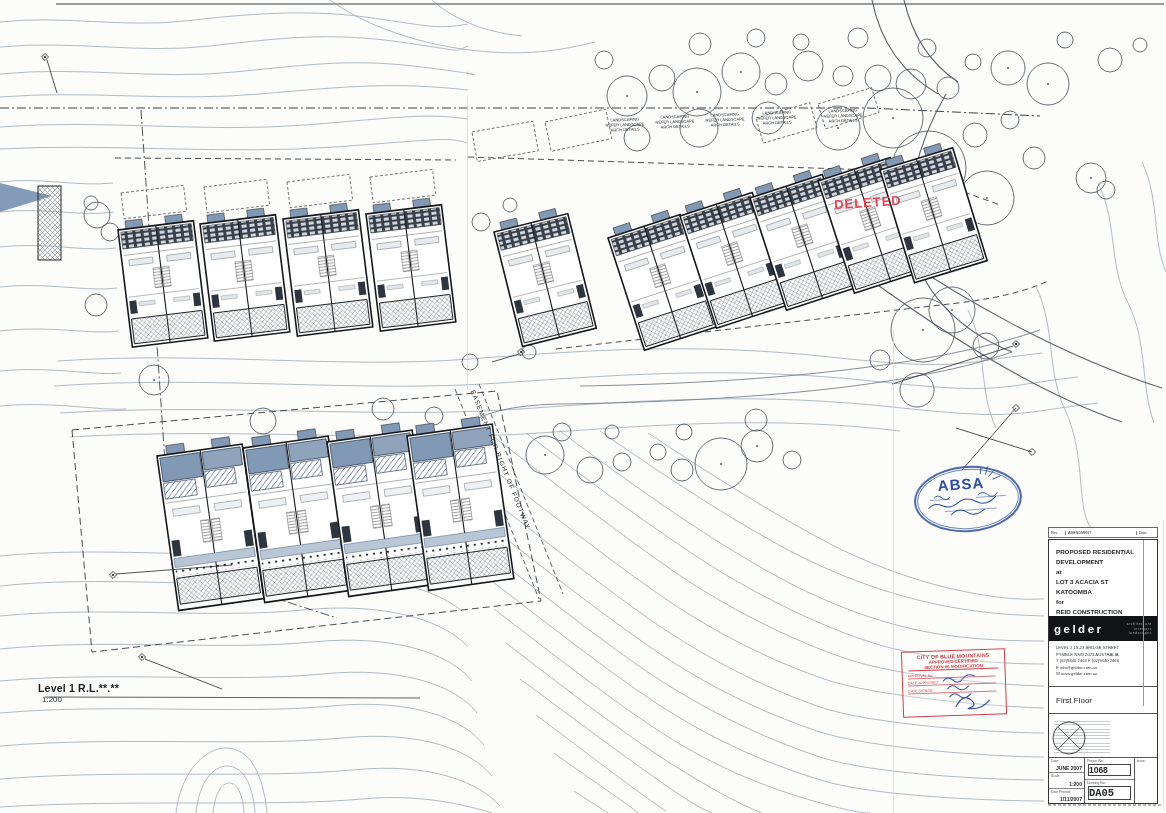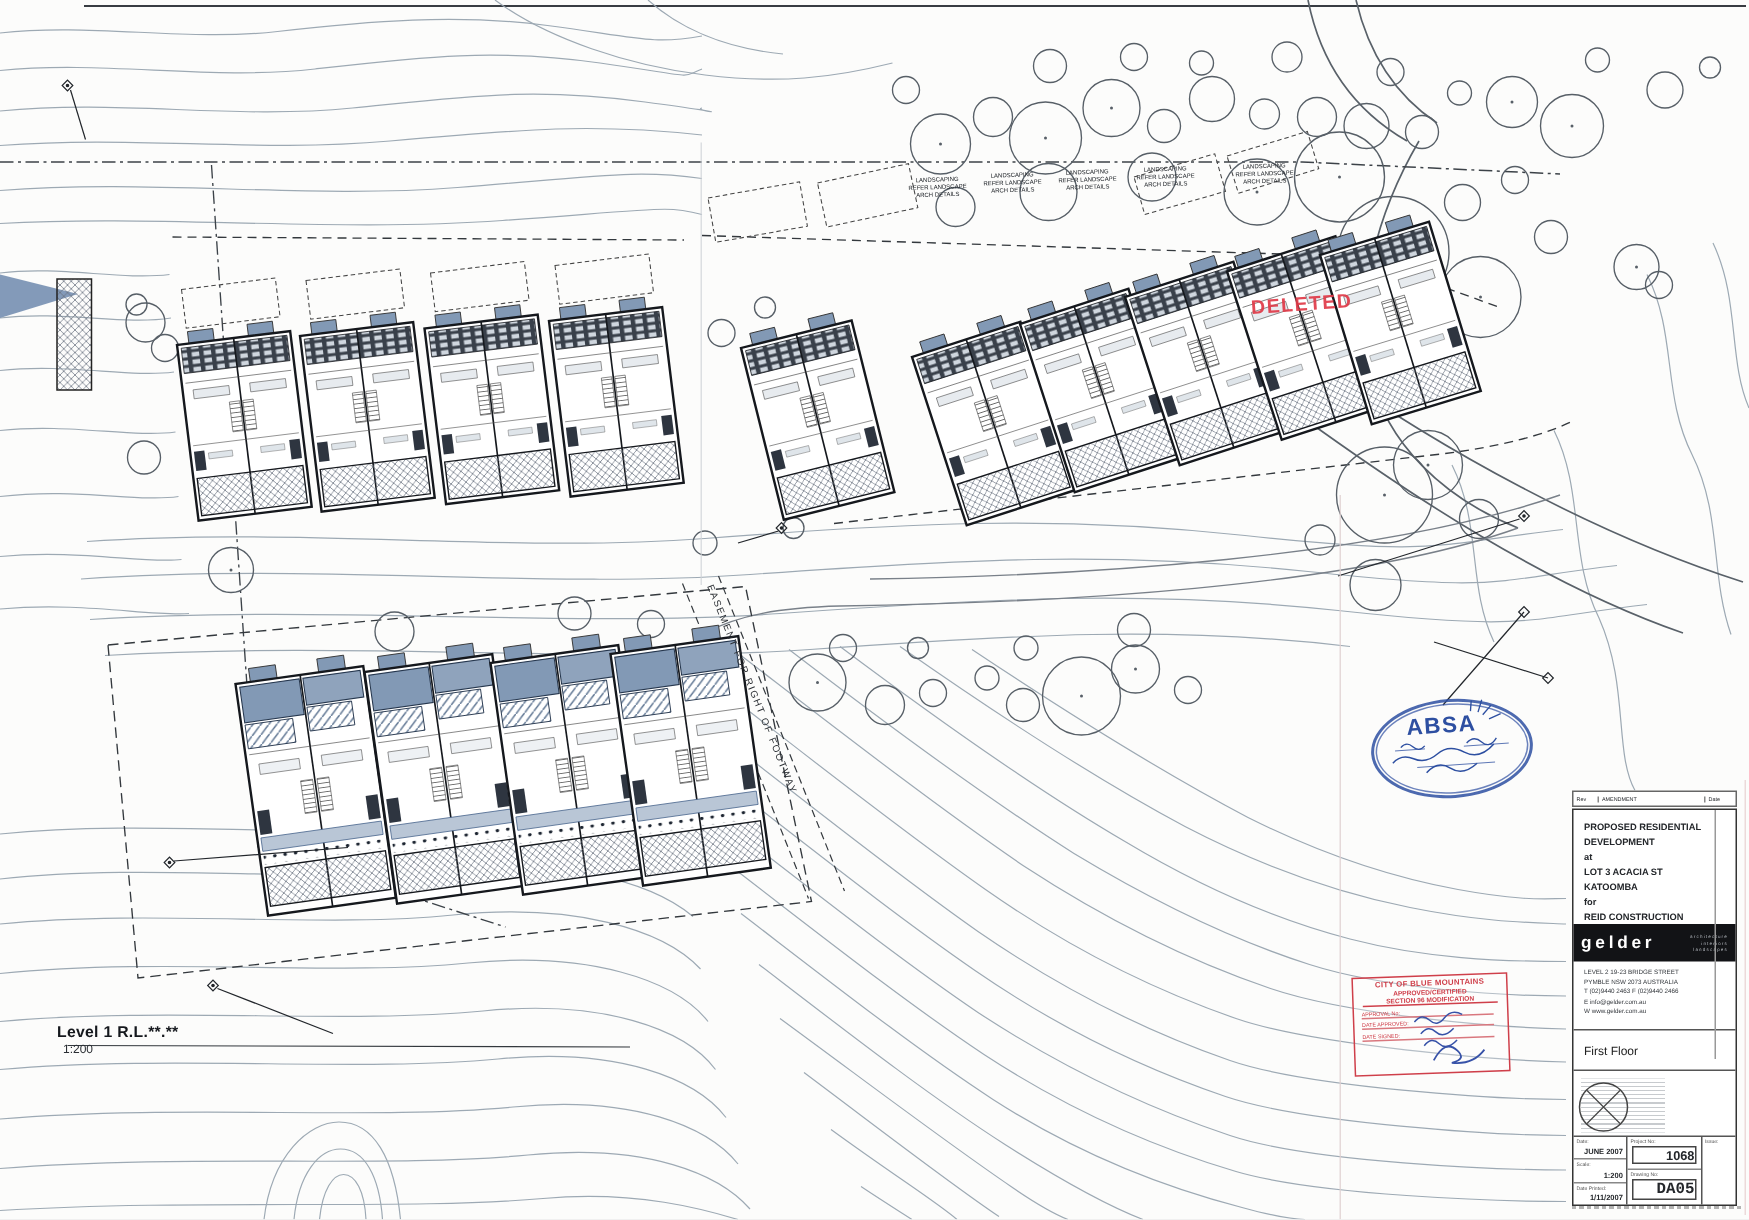--- a/index.html
+++ b/index.html
@@ -49,21 +49,21 @@
      background:repeating-linear-gradient(#fff 0 2px,#9aa0a6 2px 2.8px);}
   .tb-grid{border-top:1px solid #555;flex:1;display:flex;}
   .tb-c1{width:38px;display:flex;flex-direction:column;}
   .tb-c1 div{flex:1;border-bottom:.5px solid #888;padding:1px 2px;position:relative;}
   .tb-c1 div:last-child{border-bottom:none;}
   .tb-lab{font-size:3.4px;color:#555;display:block;}
   .tb-val{font-size:5px;font-weight:bold;position:absolute;right:2px;bottom:1px;}
   .tb-c2{width:53px;border-left:.5px solid #555;display:flex;flex-direction:column;}
   .tb-c2 .cell{flex:1;padding:1px 2px;border-bottom:.5px solid #888;}
   .tb-c2 .cell:last-child{border-bottom:none;}
-  .tb-big{border:.6px solid #444;margin:1px 1px 2px 1px;text-align:right;font-weight:bold;}
+  .tb-big{border:.6px solid #444;margin:1px 1px 2px 1px;text-align:left;font-weight:bold;}
   .tb-pn{font-size:8.5px;}
   .tb-dn{font-size:10.5px;font-family:Liberation Mono, monospace;}
   .tb-c3{width:20px;border-left:.5px solid #555;padding:1px 2px;}
   .tb-fine{left:1048px;top:804px;width:113px;height:2px;opacity:.55;
      background:repeating-linear-gradient(90deg,#777 0 3px,#fff 3px 5px);}
   
   .fold{position:absolute;width:1px;}
   .f1{left:467px;top:95px;height:295px;background:#cfd3d7;opacity:.7;}
   .f2{left:893px;top:330px;height:483px;background:#decfd1;opacity:.8;}
   .f3{left:1163px;top:520px;height:290px;background:#ecd9da;}

